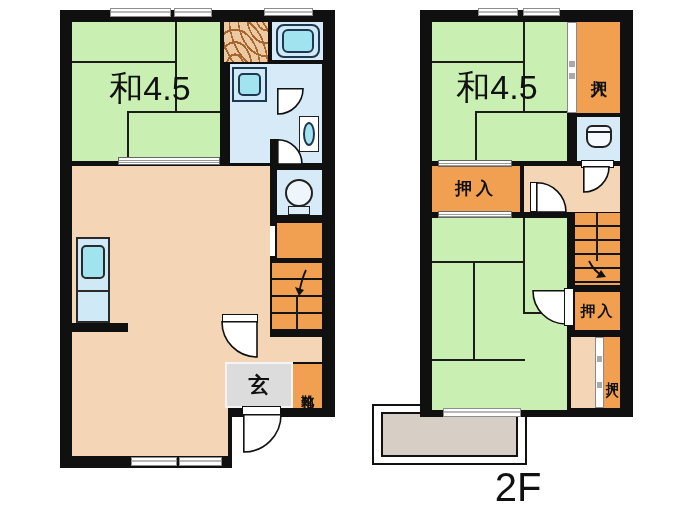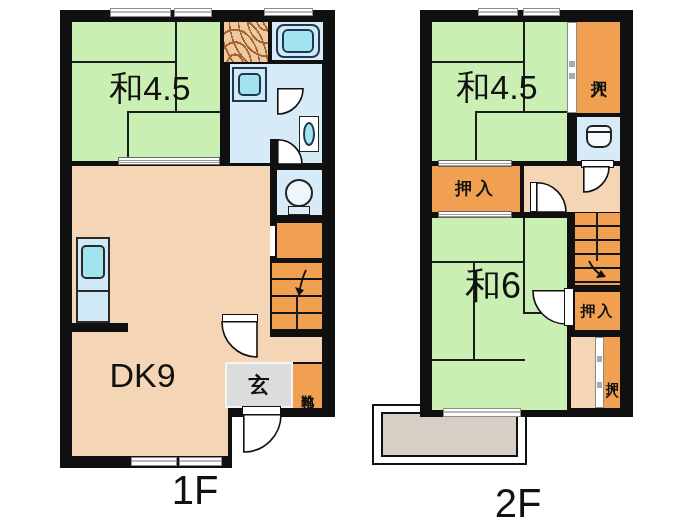--- a/index.html
+++ b/index.html
@@ -85,21 +85,20 @@
 
   <div class="abs floor" style="left:72px;top:166px;width:156px;height:290px;"></div>
   <div class="abs floor" style="left:228px;top:166px;width:42px;height:242px;"></div>
   <div class="abs floor" style="left:270px;top:337px;width:52px;height:25px;"></div>
 
   <div class="abs fixout" style="left:76px;top:237px;width:34px;height:86px;border-color:#2a2a2a;"></div>
   <div class="abs" style="left:78px;top:290px;width:30px;height:2px;background:#2a2a2a;"></div>
   <div class="abs fixin" style="left:81px;top:245px;width:24px;height:34px;border-radius:5px;border-color:#2a2a2a;"></div>
   <div class="abs wall" style="left:60px;top:323px;width:68px;height:9px;"></div>
 
-  <div class="abs lbl" style="left:85px;top:356px;width:115px;height:40px;font-size:34px;">DK9</div>
 
   <div class="abs leaf" style="left:222px;top:314px;width:36px;height:9px;"></div>
   <svg class="abs" style="left:221px;top:321px;" width="37" height="37">
     <path d="M36,0.8 L1,0.8 A35,35 0 0 0 36,36 Z" fill="#fff" stroke="#111" stroke-width="1.6"></path>
     </svg>
 
   <div class="abs gray" style="left:225px;top:362px;width:68px;height:46px;"></div>
   <div class="abs lbl" style="left:225px;top:362px;width:68px;height:46px;font-size:21px;font-weight:bold;">玄</div>
   <div class="abs closet" style="left:293px;top:364px;width:29px;height:44px;"></div>
   <div class="abs lbl vt" style="left:293px;top:364px;width:29px;height:44px;font-size:13px;font-weight:bold;">靴箱</div>
@@ -109,21 +108,20 @@
     <path d="M0.8,0.8 L38,0.8 A37.2,37.2 0 0 1 0.8,38 Z" fill="#fff" stroke="#111" stroke-width="1.6"></path>
     </svg>
 
   <div class="abs win" style="left:110px;top:8px;width:61px;height:9px;"></div>
   <div class="abs win" style="left:174px;top:8px;width:38px;height:9px;"></div>
   <div class="abs win" style="left:264px;top:8px;width:49px;height:8px;"></div>
   <div class="abs win" style="left:131px;top:457px;width:46px;height:9px;"></div>
   <div class="abs win" style="left:179px;top:457px;width:43px;height:9px;"></div>
   <div class="abs slide" style="left:118px;top:157px;width:102px;height:8px;"></div>
 
-  <div class="abs lbl" style="left:150px;top:469px;width:90px;height:42px;font-size:40px;">1F</div>
 
   <div class="abs wall" style="left:420px;top:10px;width:213px;height:407px;"></div>
 
   <div class="abs tatami" style="left:432px;top:22px;width:135px;height:139px;"></div>
   <div class="abs tline" style="left:432px;top:61px;width:93px;height:2px;"></div>
   <div class="abs tline" style="left:523px;top:22px;width:2px;height:91px;"></div>
   <div class="abs tline" style="left:475px;top:111px;width:92px;height:2px;"></div>
   <div class="abs tline" style="left:475px;top:111px;width:2px;height:50px;"></div>
   <div class="abs lbl" style="left:427px;top:68px;width:140px;height:40px;font-size:34px;">和4.5</div>
 
@@ -163,36 +161,35 @@
 
   <div class="abs closet" style="left:575px;top:292px;width:45px;height:38px;"></div>
   <div class="abs lbl" style="left:575px;top:292px;width:45px;height:38px;font-size:15px;font-weight:bold;letter-spacing:2px;">押入</div>
 
   <div class="abs tatami" style="left:432px;top:218px;width:135px;height:192px;"></div>
   <div class="abs tline" style="left:432px;top:261px;width:93px;height:2px;"></div>
   <div class="abs tline" style="left:473px;top:261px;width:2px;height:99px;"></div>
   <div class="abs tline" style="left:523px;top:218px;width:2px;height:96px;"></div>
   <div class="abs tline" style="left:523px;top:312px;width:44px;height:2px;"></div>
   <div class="abs tline" style="left:432px;top:359px;width:93px;height:2px;"></div>
-  <div class="abs lbl" style="left:433px;top:266px;width:120px;height:40px;font-size:36px;">和6</div>
 
   <svg class="abs" style="left:532px;top:290px;" width="35" height="35">
     <path d="M34,0.8 L1,0.8 A33,33 0 0 0 34,34 Z" fill="#fff" stroke="#111" stroke-width="1.6"></path>
     </svg>
   <div class="abs leaf" style="left:564px;top:288px;width:10px;height:38px;"></div>
 
   <div class="abs floor" style="left:571px;top:337px;width:24px;height:71px;"></div>
   <div class="abs chan" style="left:595px;top:337px;width:9px;height:71px;">
     <div class="tick" style="top:18px;"></div>
       <div class="tick" style="top:44px;"></div>
     </div>
   <div class="abs closet" style="left:604px;top:337px;width:16px;height:71px;"></div>
   <div class="abs lbl vt" style="left:603px;top:337px;width:18px;height:71px;font-size:13px;font-weight:bold;">押入</div>
 
   <div class="abs win" style="left:478px;top:8px;width:40px;height:8px;"></div>
   <div class="abs win" style="left:523px;top:8px;width:37px;height:8px;"></div>
   <div class="abs slide" style="left:438px;top:160px;width:74px;height:7px;"></div>
   <div class="abs slide" style="left:438px;top:211px;width:74px;height:7px;"></div>
   <div class="abs win" style="left:443px;top:408px;width:78px;height:9px;"></div>
 
-  <div class="abs lbl" style="left:478px;top:466px;width:80px;height:42px;font-size:40px;margin-top:16px;">2F</div>
+  <div class="abs lbl" style="left:478px;top:466px;width:80px;height:42px;font-size:40px;">2F</div>
 
 </div>
 
 </body></html>

